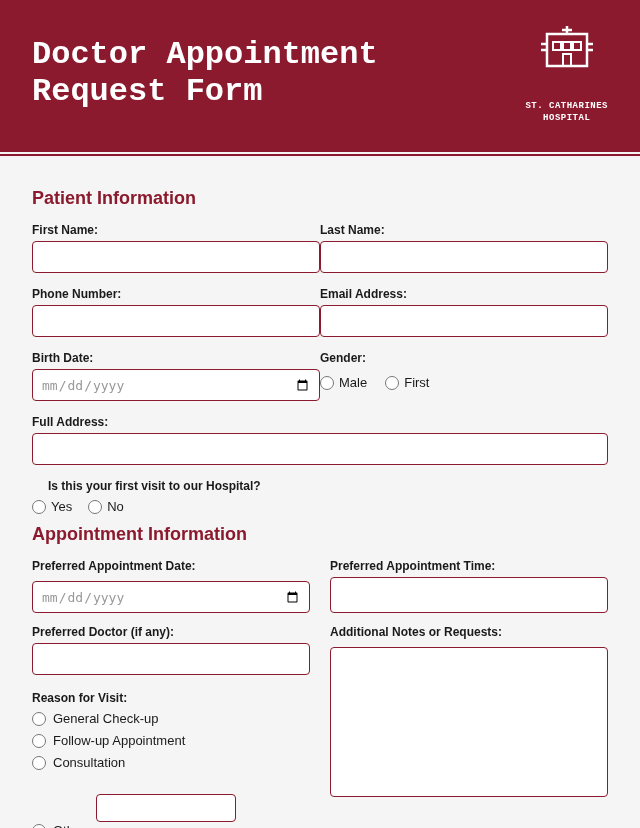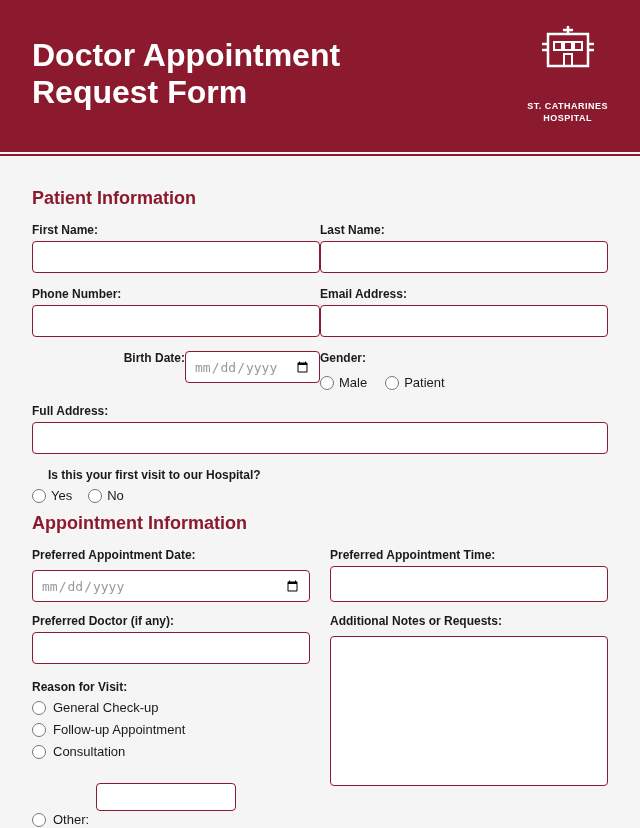--- a/index.html
+++ b/index.html
@@ -17,20 +17,21 @@
       background: #f5f5f5;
       position: relative;
     }
     .header {
       background: #8b1a2e;
       padding: 24px 32px;
       display: flex;
       align-items: center;
       justify-content: space-between;
       min-height: 110px;
+      font-family: Liberation Mono, monospace;
     }
     .header-title {
       color: #fff;
       font-size: 32px;
       font-weight: 900;
       line-height: 1.15;
     }
     .hospital-logo {
       display: flex;
       flex-direction: column;
@@ -220,22 +221,21 @@
       padding: 4px 8px;
       font-size: 13px;
       background: #fff;
       height: 28px;
       outline: none;
       color: #333;
       width: 140px;
     }
     .birth-date-group {
       display: flex;
-      flex-direction: row;
-      justify-content: flex-end;
+      flex-direction: column;
     }
     input[type="date"] {
       border: 1.5px solid #8b1a2e;
       border-radius: 4px;
       padding: 5px 8px;
       font-size: 13px;
       background: #fff;
       height: 32px;
       outline: none;
       color: #999;
@@ -323,21 +323,21 @@
       </div>
       <div class="gender-group">
         <label class="form-label">Gender:</label>
         <div class="gender-options">
           <label class="radio-label">
             <input type="radio" name="gender" value="male" style="">
             <span>Male</span>
           </label>
           <label class="radio-label">
             <input type="radio" name="gender" value="female" style="">
-            <span>Patient</span>
+            <span>First</span>
           </label>
         </div>
       </div>
     </div>
 
     <div class="full-address-row">
       <div class="form-label">Full Address:</div>
       <input type="text" class="full-address-input" style="">
     </div>
 

